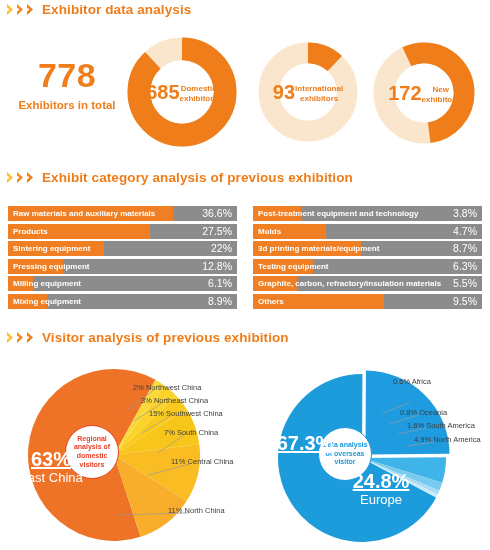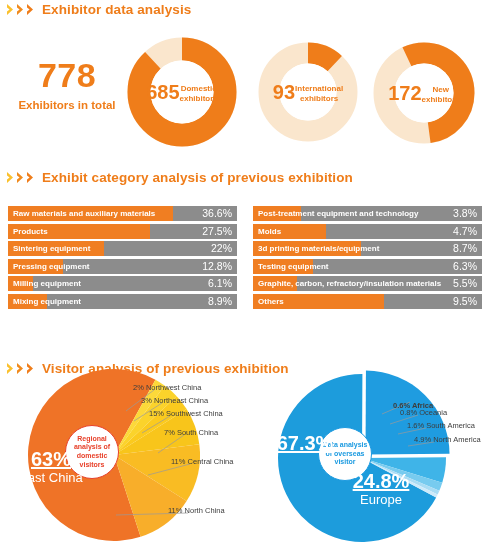--- a/index.html
+++ b/index.html
@@ -305,21 +305,21 @@
           <div class="bar-pct">5.5%</div>
         </div>
         <div class="bar-row">
           <div class="bar-fill" style="width: 57%;"></div>
           <div class="bar-name">Others</div>
           <div class="bar-pct">9.5%</div>
         </div>
       </div>
   </div>
 
-  <div class="section-header" style="top:330px;margin-top:31px;">
+  <div class="section-header" style="top:330px;">
     <span class="chev-group">
       <svg class="chev" width="9" height="13" viewBox="0 0 9 13">
           <path d="M1 1 L7 6.5 L1 12 L1 8.6 L3.6 6.5 L1 4.4 Z" fill="#fbc02d"></path>
         </svg>
       <svg class="chev" width="9" height="13" viewBox="0 0 9 13">
           <path d="M1 1 L7 6.5 L1 12 L1 8.6 L3.6 6.5 L1 4.4 Z" fill="#f08a1c"></path>
         </svg>
       <svg class="chev" width="9" height="13" viewBox="0 0 9 13">
           <path d="M1 1 L7 6.5 L1 12 L1 8.6 L3.6 6.5 L1 4.4 Z" fill="#ef7d1a"></path>
         </svg>
@@ -382,19 +382,19 @@
     <div class="pie-hub hub-right" style="left:60px; top:57px;">
       <span>Data analysis of overseas visitor</span>
     </div>
     <div class="pie-big-label" style="left:9px; top:62px; width:76px; color:#ffffff;">
       <span class="v">67.3%</span>
     </div>
     <div class="pie-big-label" style="left:82px; top:100px; width:82px; color:#ffffff;">
       <span class="v">24.8%</span>
       <span class="n">Europe</span>
     </div>
-    <div class="callout" style="left:135px; top:32px;font-weight:bold;">0.6% Africa</div>
+    <div class="callout" style="left:135px; top:8px;">0.6% Africa</div>
     <div class="callout" style="left:142px; top:39px;">0.8% Oceania</div>
     <div class="callout" style="left:149px; top:52px;">1.6% South America</div>
     <div class="callout" style="left:156px; top:66px;">4.9% North America</div>
   </div>
 
 </div>
 
 </body></html>

